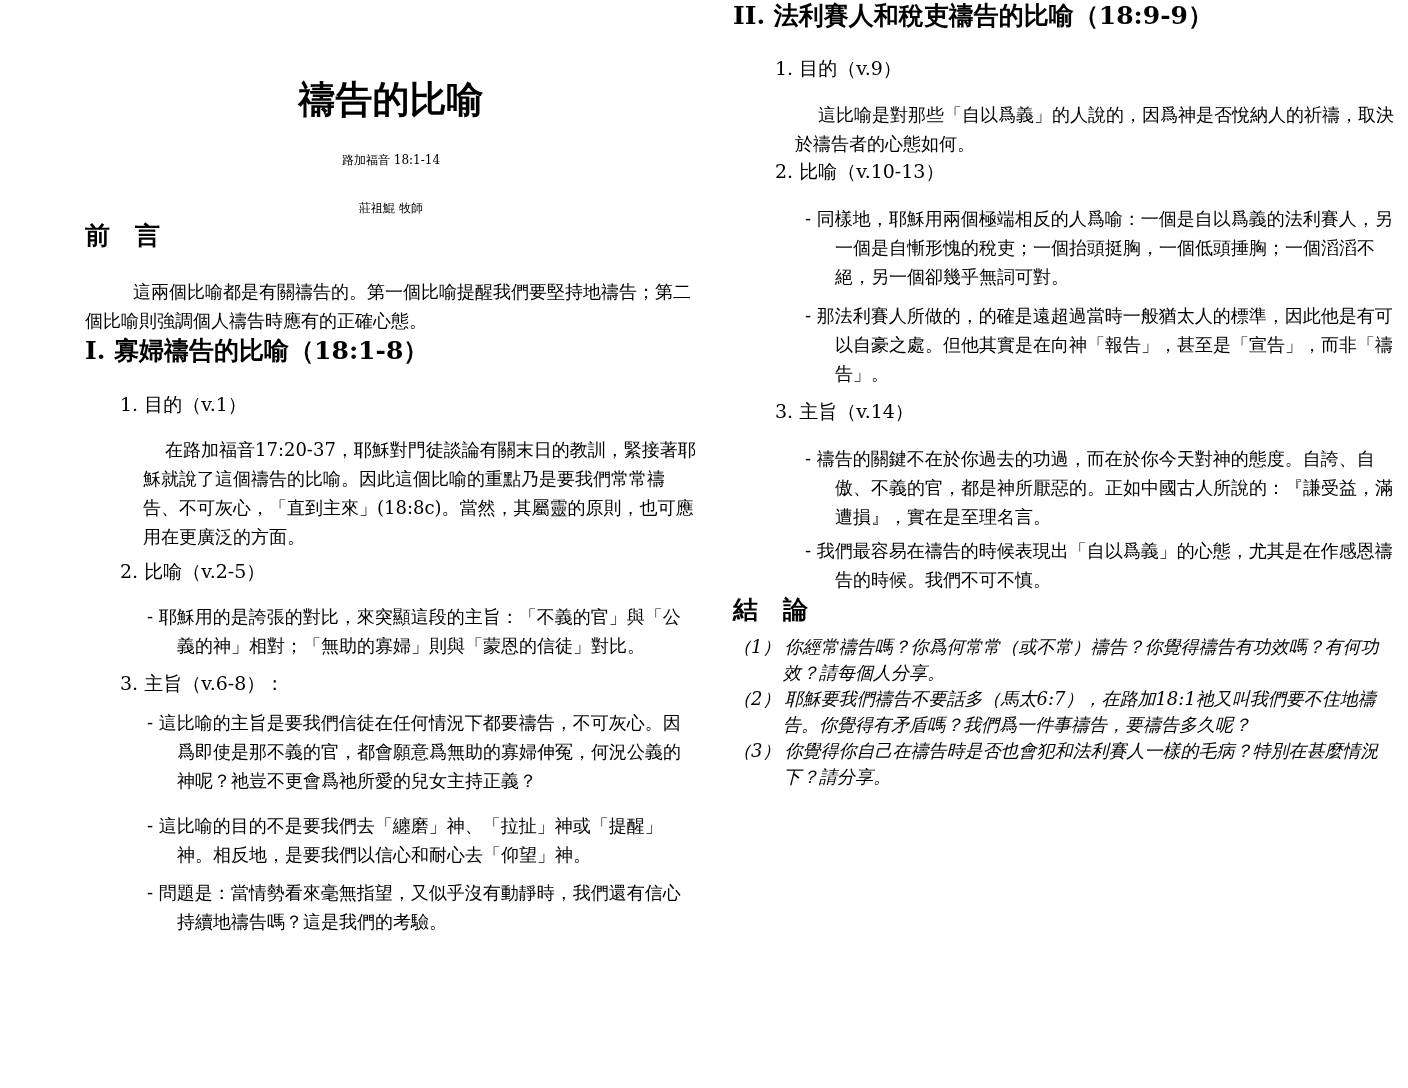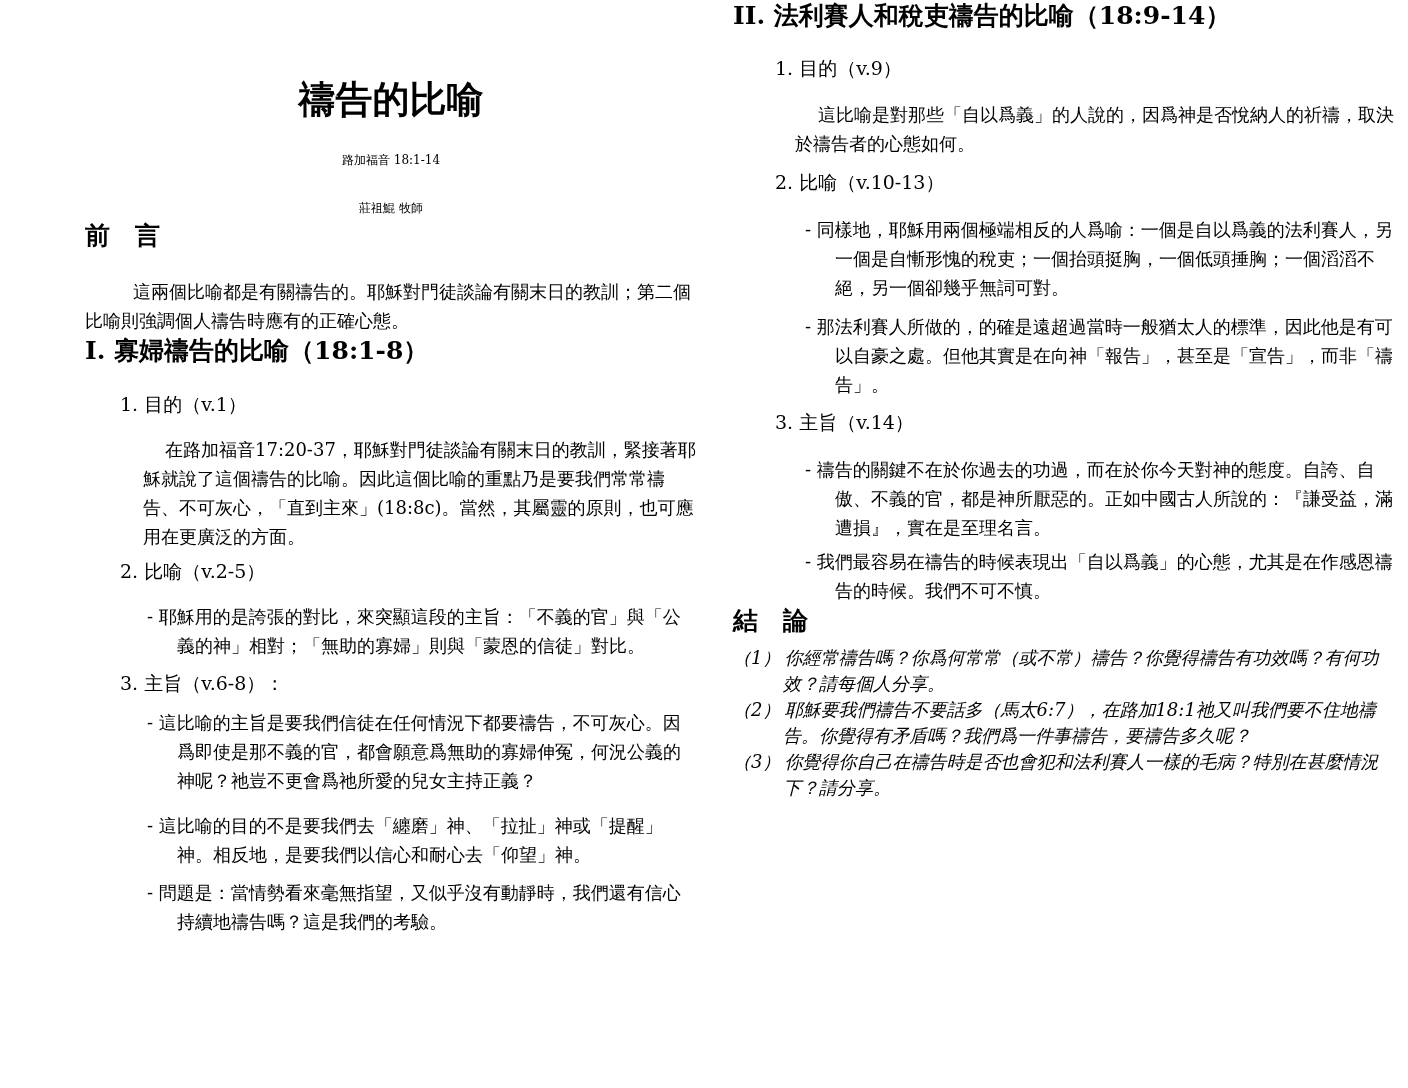--- a/index.html
+++ b/index.html
@@ -39,21 +39,21 @@
   .l-bullet { margin-left: 62px; padding-left: 30px; text-indent: -30px; }
   .mt-b     { margin-top: 18px; }
   .mt-i3    { margin-top: 10px; }
   .mt-b1    { margin-top: 12px; }
   .mt-b2    { margin-top: 16px; }
   .mt-b3    { margin-top: 9px; }
 
   .r-label  { margin-left: 42px; }
   .r-i1     { margin-top: 23px; }
   .r-para   { margin: 19px 0 0 62px; text-indent: 23px; }
-  .r-i2     { margin-top: 11px; }
+  .r-i2     { }
   .r-bullet { margin-left: 72px; padding-left: 30px; text-indent: -30px; }
   .r-b1     { margin-top: 20px; }
   .r-b2     { margin-top: 10px; }
   .r-i3     { margin-top: 10px; }
   .r-b3     { margin-top: 20px; }
   .r-b4     { margin-top: 5px; }
 
   .disc-h   { font-size: 21px; line-height: 28px; font-weight: bold; font-style: italic; margin: 63px 0 0; }
   .questions { margin-top: 8px; }
   .question  { font-style: italic; font-size: 18px; line-height: 26px; margin: 0; padding-left: 50px; text-indent: -50px; }
@@ -63,38 +63,38 @@
 <body>
 
 <div class="page">
 
   <section class="col col-left">
     <h1 class="doc-title">禱告的比喻</h1>
     <p class="centered scripture">路加福音 18:1-14</p>
     <p class="centered author">莊祖鯤 牧師</p>
 
     <h2 class="heading preface-h">前　言</h2>
-    <p class="para preface-p">這兩個比喻都是有關禱告的。耶穌對門徒談論有關末日的教訓；第二個比喻則強調個人禱告時應有的正確心態。</p>
+    <p class="para preface-p">這兩個比喻都是有關禱告的。第一個比喻提醒我們要堅持地禱告；第二個比喻則強調個人禱告時應有的正確心態。</p>
 
     <h2 class="heading s1-h">I. 寡婦禱告的比喻（18:1-8）</h2>
 
     <p class="label l-label mt-i1">1. 目的（v.1）</p>
     <p class="para l-para">在路加福音17:20-37，耶穌對門徒談論有關末日的教訓，緊接著耶穌就說了這個禱告的比喻。因此這個比喻的重點乃是要我們常常禱告、不可灰心，「直到主來」(18:8c)。當然，其屬靈的原則，也可應用在更廣泛的方面。</p>
 
     <p class="label l-label mt-i2">2. 比喻（v.2-5）</p>
     <p class="bullet l-bullet mt-b">耶穌用的是誇張的對比，來突顯這段的主旨：「不義的官」與「公義的神」相對；「無助的寡婦」則與「蒙恩的信徒」對比。</p>
 
     <p class="label l-label mt-i3">3. 主旨（v.6-8）：</p>
     <p class="bullet l-bullet mt-b1">這比喻的主旨是要我們信徒在任何情況下都要禱告，不可灰心。因爲即使是那不義的官，都會願意爲無助的寡婦伸冤，何況公義的神呢？祂豈不更會爲祂所愛的兒女主持正義？</p>
     <p class="bullet l-bullet mt-b2">這比喻的目的不是要我們去「纏磨」神、「拉扯」神或「提醒」神。相反地，是要我們以信心和耐心去「仰望」神。</p>
     <p class="bullet l-bullet mt-b3">問題是：當情勢看來毫無指望，又似乎沒有動靜時，我們還有信心持續地禱告嗎？這是我們的考驗。</p>
   </section>
 
   <section class="col col-right">
-    <h2 class="heading s2-h">II. 法利賽人和稅吏禱告的比喻（18:9-14）</h2>
+    <h2 class="heading s2-h">II. 法利賽人和稅吏禱告的比喻（18:9-9）</h2>
 
     <p class="label r-label r-i1">1. 目的（v.9）</p>
     <p class="para r-para">這比喻是對那些「自以爲義」的人說的，因爲神是否悅納人的祈禱，取決於禱告者的心態如何。</p>
 
     <p class="label r-label r-i2">2. 比喻（v.10-13）</p>
     <p class="bullet r-bullet r-b1">同樣地，耶穌用兩個極端相反的人爲喻：一個是自以爲義的法利賽人，另一個是自慚形愧的稅吏；一個抬頭挺胸，一個低頭捶胸；一個滔滔不絕，另一個卻幾乎無詞可對。</p>
     <p class="bullet r-bullet r-b2">那法利賽人所做的，的確是遠超過當時一般猶太人的標準，因此他是有可以自豪之處。但他其實是在向神「報告」，甚至是「宣告」，而非「禱告」。</p>
 
     <p class="label r-label r-i3">3. 主旨（v.14）</p>
     <p class="bullet r-bullet r-b3">禱告的關鍵不在於你過去的功過，而在於你今天對神的態度。自誇、自傲、不義的官，都是神所厭惡的。正如中國古人所說的：『謙受益，滿遭損』，實在是至理名言。</p>

